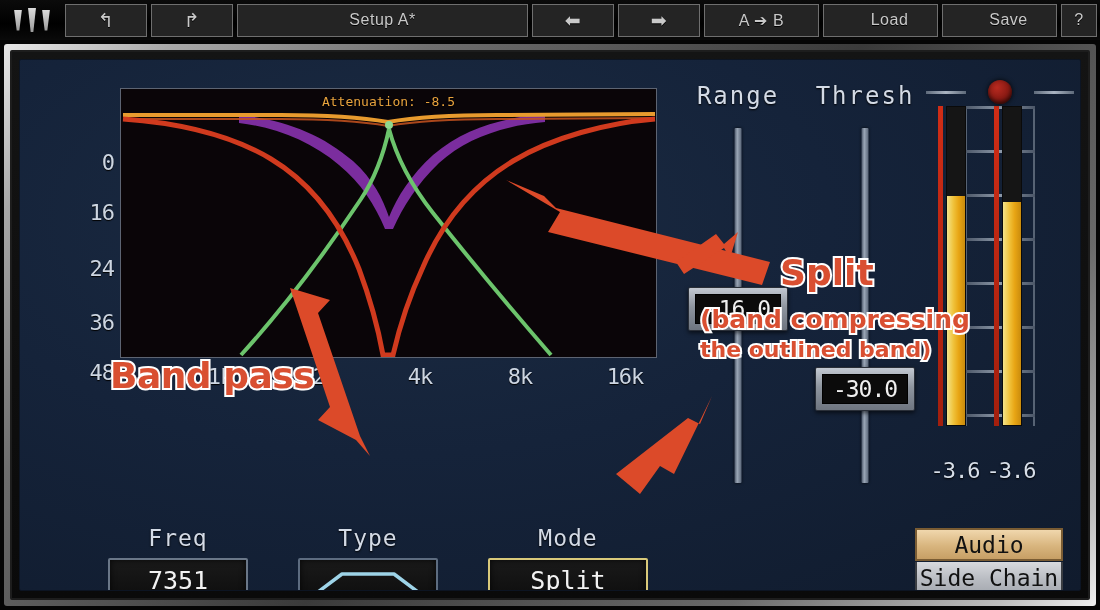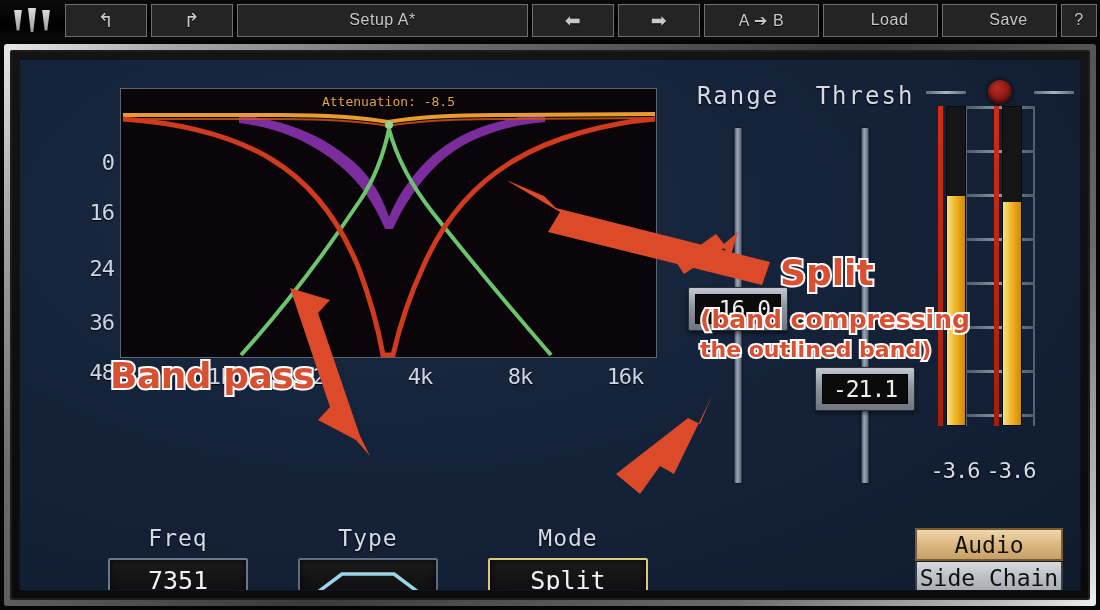--- a/index.html
+++ b/index.html
@@ -336,21 +336,21 @@
       <div class="slider-track"></div>
       <div class="slider-thumb">
         <span>-16.0</span>
       </div>
     </div>
 
     <div class="slider" id="slider-thresh">
       <div class="slider-label">Thresh</div>
       <div class="slider-track"></div>
       <div class="slider-thumb">
-        <span>-21.1</span>
+        <span>-30.0</span>
       </div>
     </div>
 
     <div id="meters">
       <div class="led-dash" id="led-dash-l"></div>
       <div class="led-dash" id="led-dash-r"></div>
       <div id="clip-led"></div>
 
       <div id="meter-scale">
         <div class="scale-vert" style="left:0"></div>

